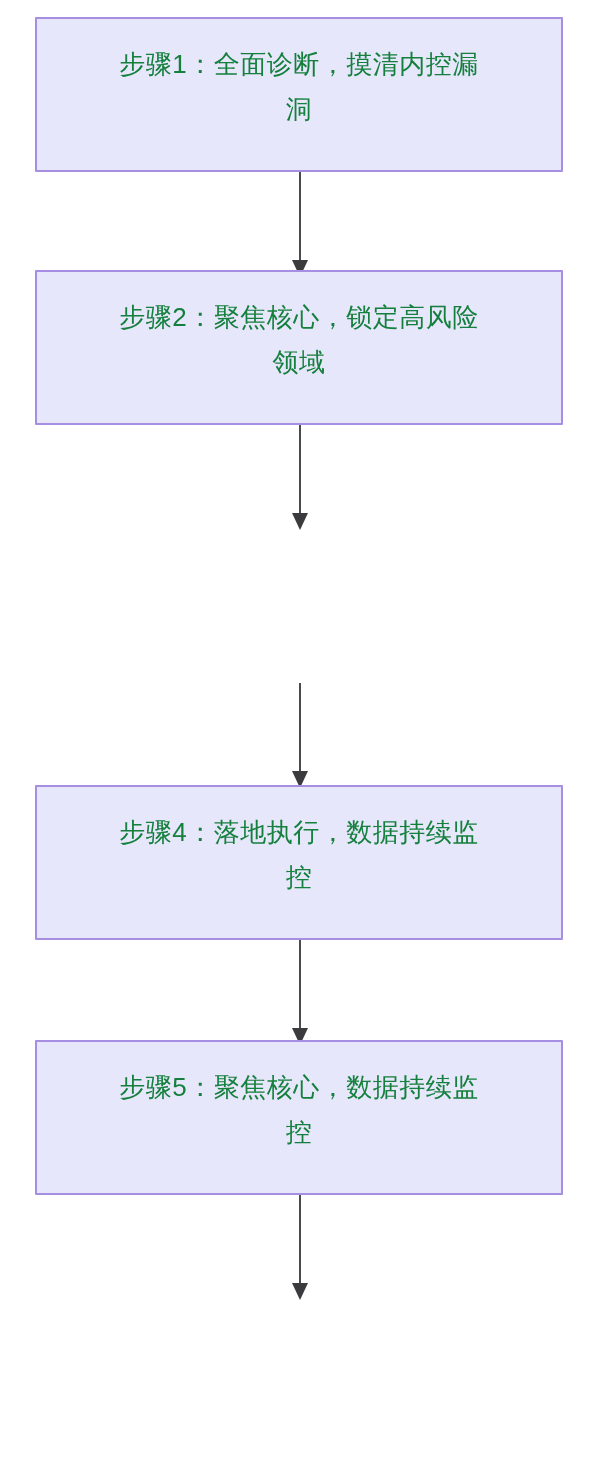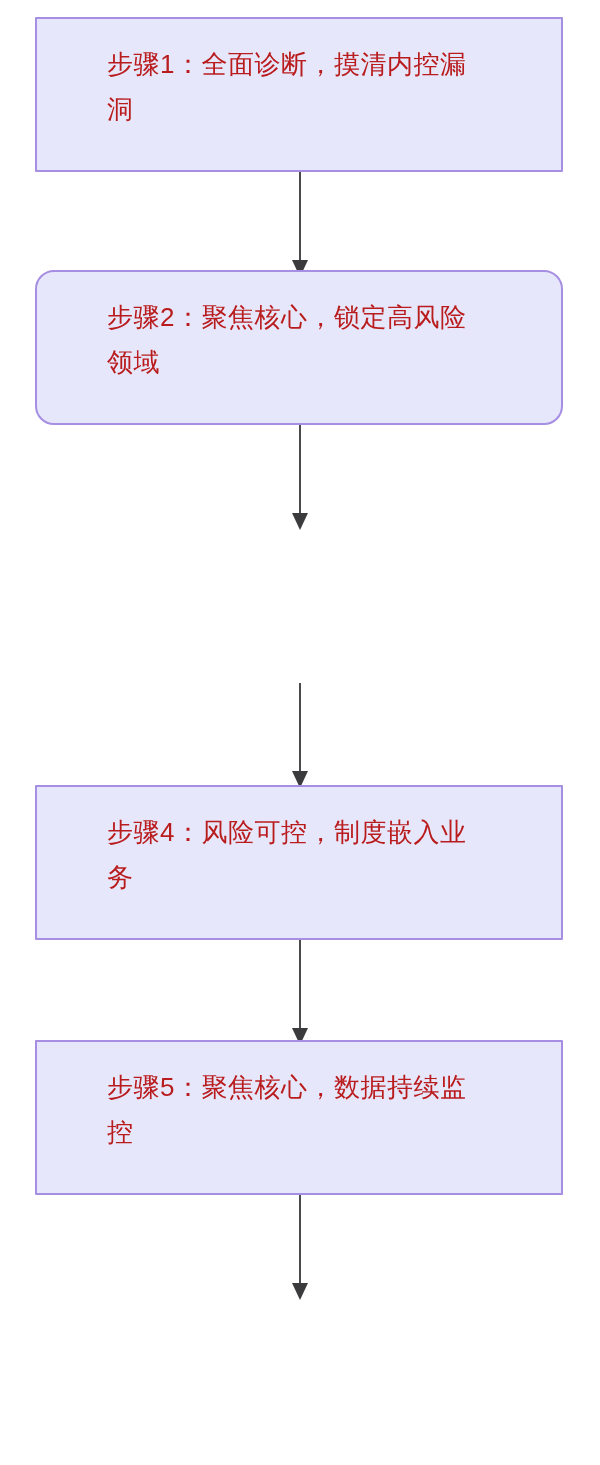--- a/index.html
+++ b/index.html
@@ -34,23 +34,24 @@
     border-radius: 1px;
     display: flex;
     align-items: center;
     justify-content: center;
   }
 
   .flow-node-label {
     display: block;
     width: 384px;
     margin: 0 auto;
+    text-align: center;
     font-size: 26px;
     line-height: 45px;
-    color: #b91c1c;
+    color: #15803d;
     letter-spacing: 0.5px;
     font-weight: 400;
     white-space: normal;
     word-break: break-all;
     transform: translateY(-8px);
   }
 
   
   .flow-connector {
     position: absolute;
@@ -73,21 +74,21 @@
     width: 0;
     height: 0;
     border-left: 8px solid transparent;
     border-right: 8px solid transparent;
     border-top: 17px solid #3b3b3e;
   }
 
   
   .node-0 { top: 17px; }
   .conn-0 { top: 172px; }
-  .node-1 { top: 270px; border-radius: 19px; }
+  .node-1 { top: 270px; }
   .conn-1 { top: 425px; }
   .node-2 { top: 528px; }
   .conn-2 { top: 683px; }
   .node-3 { top: 785px; }
   .conn-3 { top: 940px; }
   .node-4 { top: 1040px; }
   .conn-4 { top: 1195px; }
   .node-5 { top: 1293px; }
 </style>
 </head>
@@ -113,21 +114,21 @@
     <div class="conn-head"></div>
   </div>
 
 
   <div class="flow-connector conn-2">
     <div class="conn-line"></div>
     <div class="conn-head"></div>
   </div>
 
   <div class="flow-node node-3">
-    <span class="flow-node-label">步骤4：风险可控，制度嵌入业务</span>
+    <span class="flow-node-label">步骤4：落地执行，数据持续监控</span>
   </div>
 
   <div class="flow-connector conn-3">
     <div class="conn-line"></div>
     <div class="conn-head"></div>
   </div>
 
   <div class="flow-node node-4">
     <span class="flow-node-label">步骤5：聚焦核心，数据持续监控</span>
   </div>

